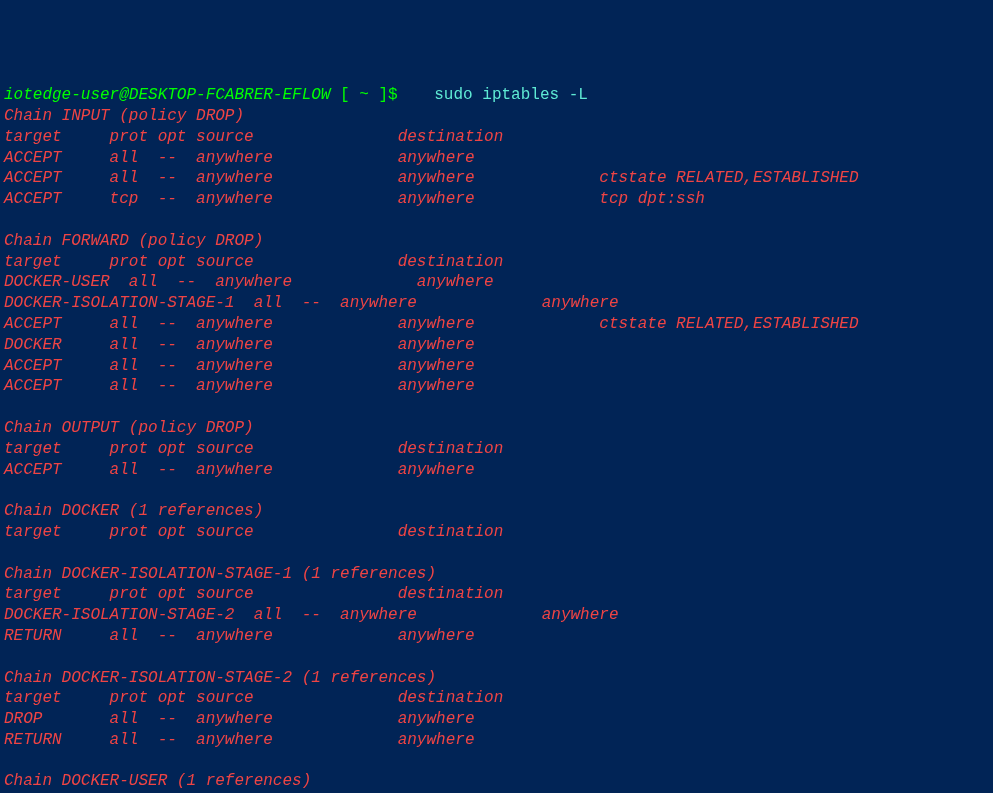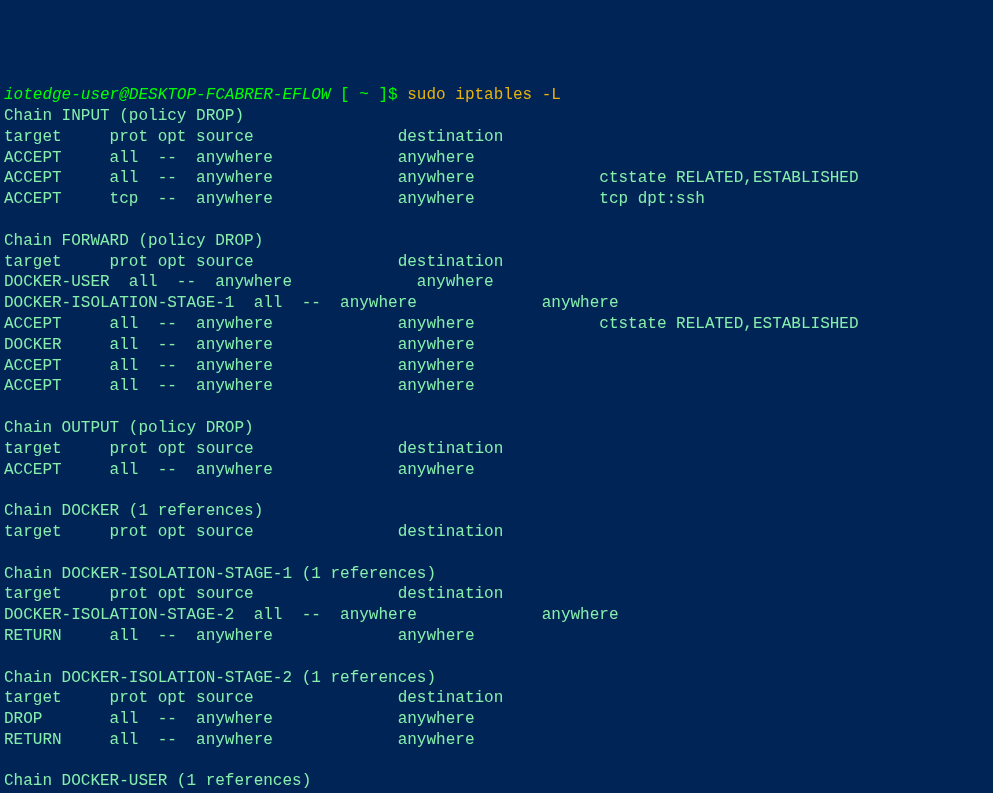--- a/index.html
+++ b/index.html
@@ -20,24 +20,26 @@
       white-space: pre;
     }
     .prompt-user {
       color: #00ff00;
       font-style: italic;
     }
     .prompt-symbol {
       color: #00ff00;
     }
     .command {
-      color: #eab308;
+      color: #5eead4;
+      margin-left: 27px;
     }
     .output {
-      color: #86efac;
+      color: #ef4444;
+      font-style: italic;
     }
     .line {
       display: block;
     }
   </style>
 </head>
 <body>
 
 
 

